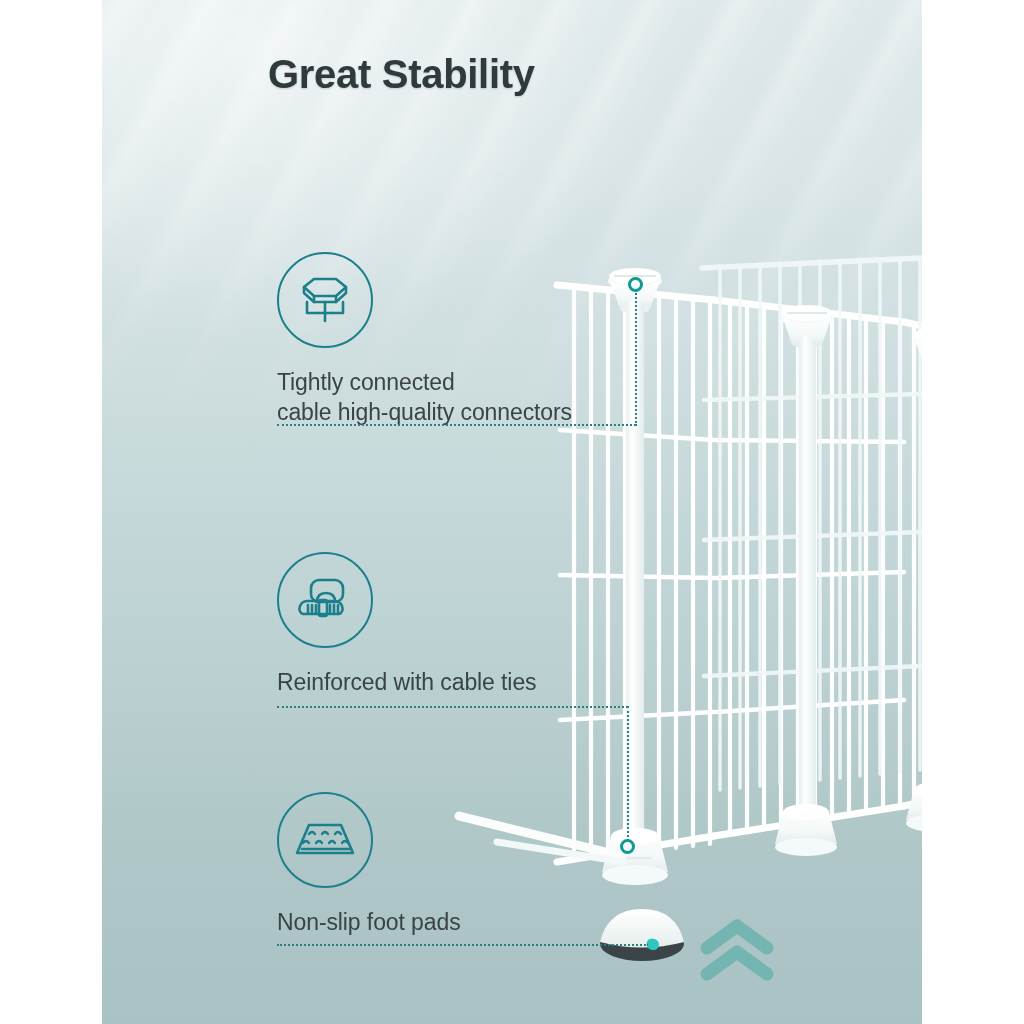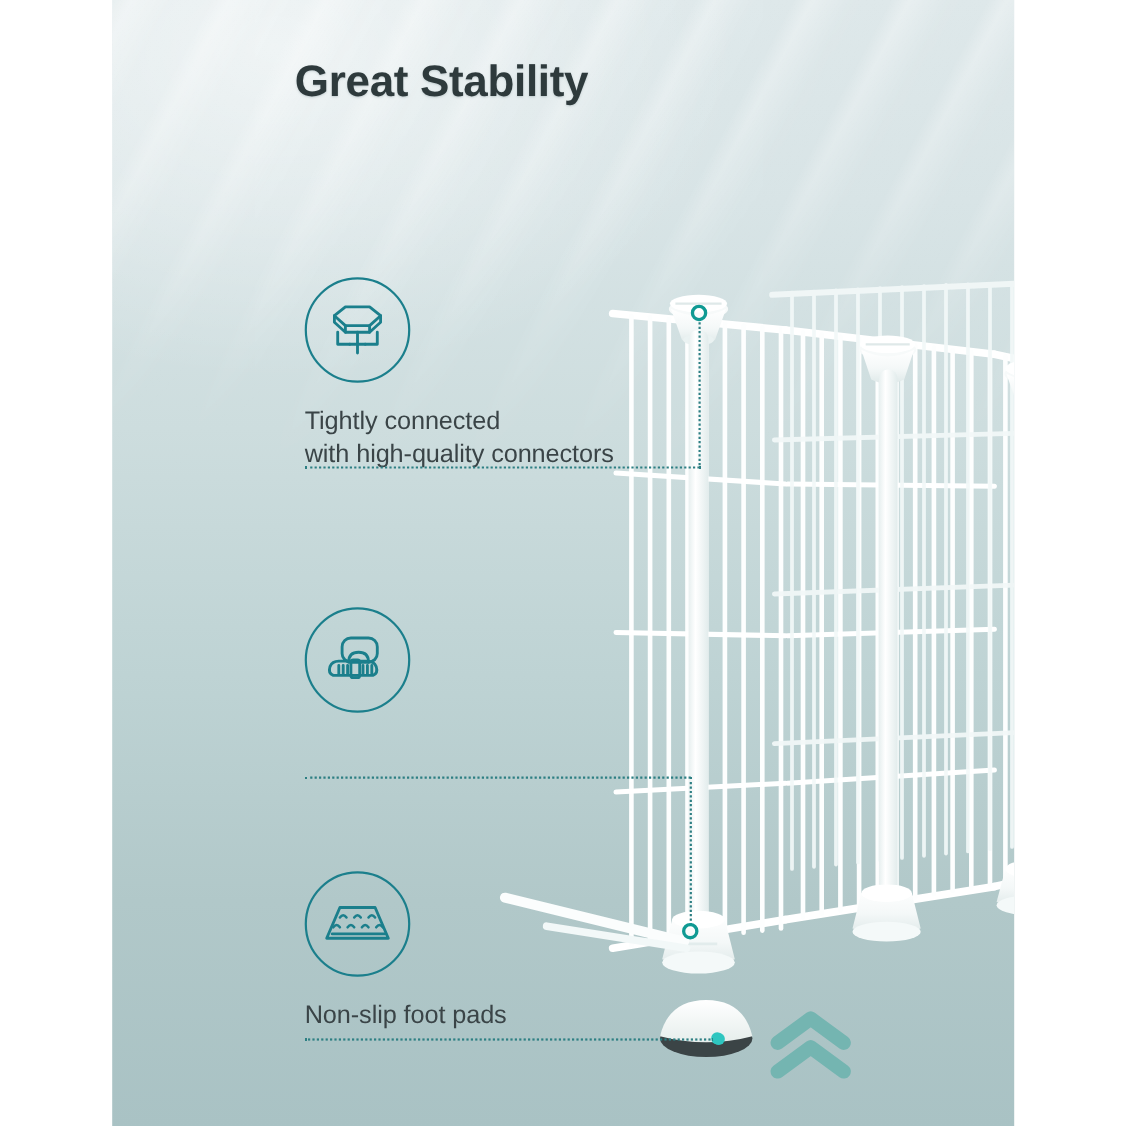--- a/index.html
+++ b/index.html
@@ -281,36 +281,37 @@
             <path d="M20,25 L20,31"></path>
             <path d="M42,25 L42,31"></path>
             <path d="M13,31 L13,42 L24,42"></path>
             <path d="M49,31 L49,42 L38,42"></path>
             <path d="M31,31 L31,50"></path>
             <path d="M24,42 L38,42"></path>
           </g>
         </svg>
       </div>
       <div class="ftext">Tightly connected
-with high-quality connectors</div>
+cable high-quality connectors</div>
     </div>
 
     <div class="feature" id="feat-cableties">
       <div class="badge">
         <svg width="62" height="52" viewBox="0 0 62 52">
           <g fill="none" stroke="#1b7f8c" stroke-width="2.6" stroke-linejoin="round" stroke-linecap="round">
             <rect x="17" y="6" width="32" height="22" rx="8"></rect>
             <path d="M23,28 q0,-9 9,-9 q9,0 9,9"></path>
             <path d="M6,32 q-2,6 3,8 l36,0 q5,-2 3,-8 q-2,-5 -8,-5 L14,27 q-6,0 -8,5 z"></path>
             <rect x="25" y="26" width="8" height="16" rx="2"></rect>
             <path d="M14,31 L14,39 M18,31 L18,39 M22,31 L22,39"></path>
             <path d="M36,31 L36,39 M40,31 L40,39 M44,31 L44,39"></path>
           </g>
         </svg>
       </div>
+      <div class="ftext">Reinforced with cable ties</div>
     </div>
 
     <div class="feature" id="feat-footpads">
       <div class="badge">
         <svg width="64" height="42" viewBox="0 0 64 42">
           <g fill="none" stroke="#1b7f8c" stroke-width="2.6" stroke-linejoin="round" stroke-linecap="round">
             <path d="M4,34 L16,6 L48,6 L60,34 Z"></path>
             <path d="M9,30 L57,30"></path>
             <g stroke-width="2.3">
               <path d="M16,15 q3,-4 6,0"></path>

